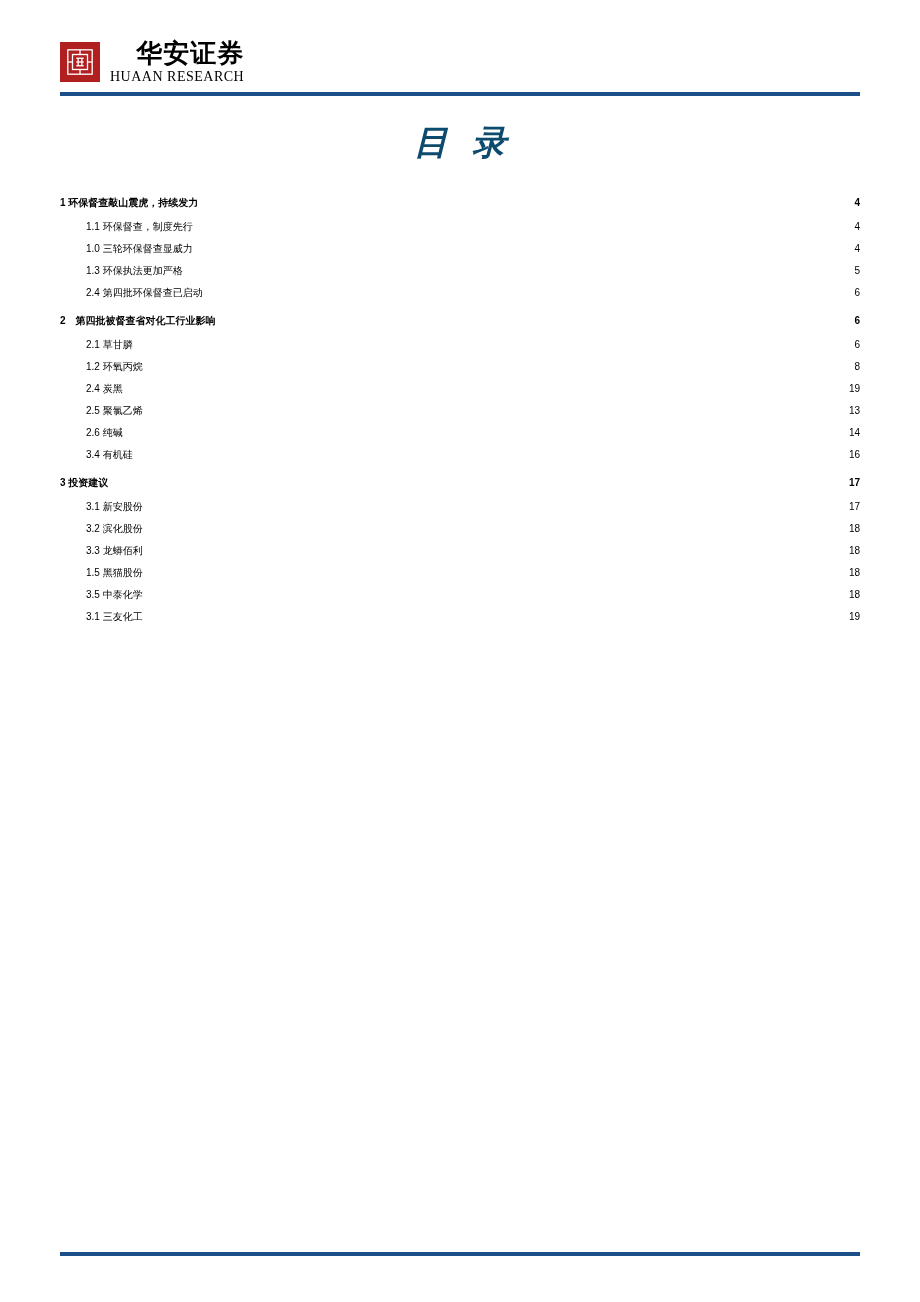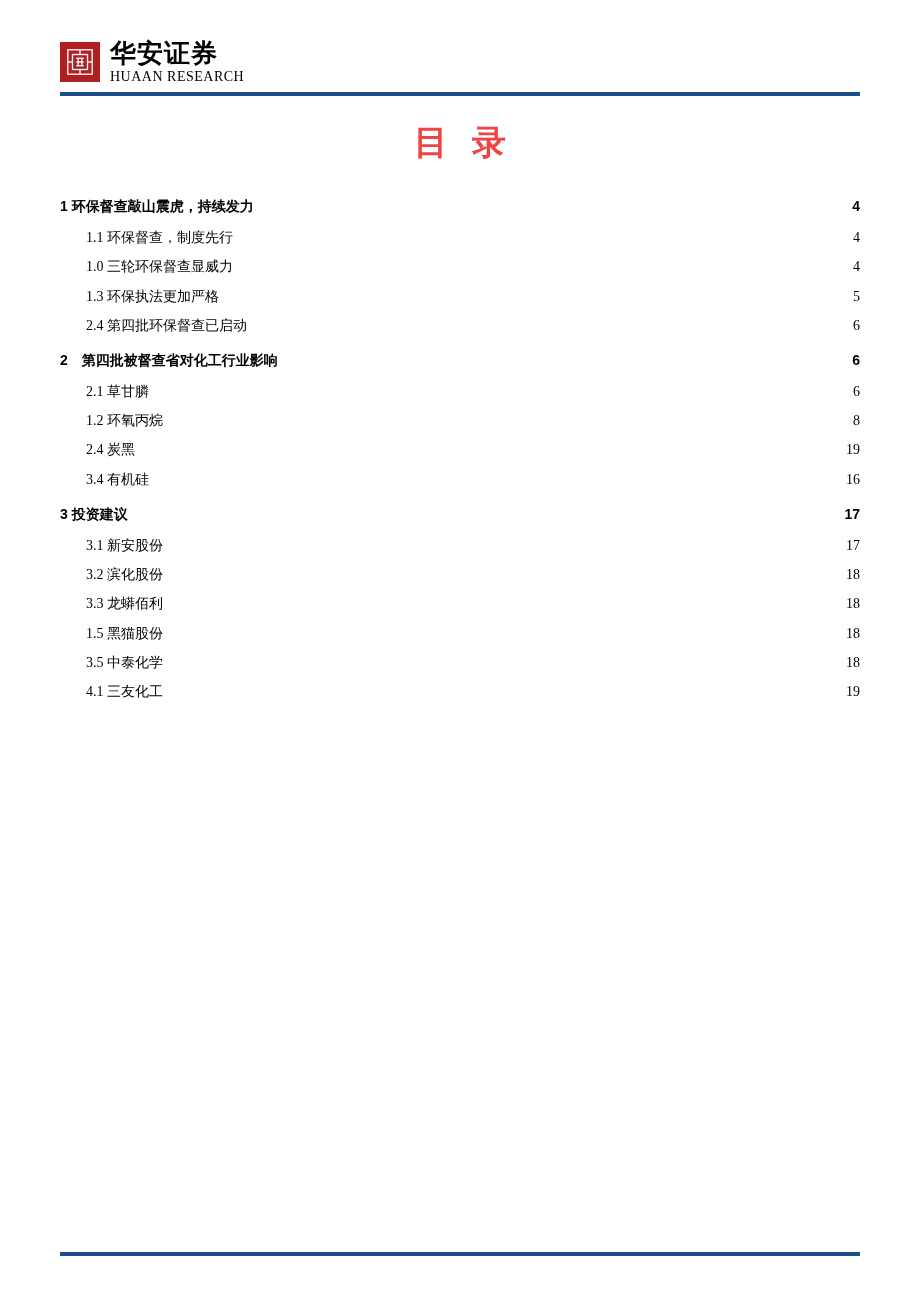--- a/index.html
+++ b/index.html
@@ -29,20 +29,21 @@
     align-items: center;
     justify-content: center;
     color: #fff;
     font-size: 10px;
   }
   .logo-mark svg { width: 30px; height: 30px; }
   .logo-text {
     display: flex;
     flex-direction: column;
     line-height: 1.1;
+    text-align: right;
   }
   .logo-cn {
     font-family: "KaiTi", "楷体", serif;
     font-size: 26px;
     font-weight: bold;
     color: #000;
     letter-spacing: 1px;
   }
   .logo-en {
     font-size: 14px;
@@ -52,45 +53,46 @@
   }
   .header-rule {
     height: 4px;
     background: #1a4f8a;
     margin-bottom: 24px;
   }
   .title {
     text-align: center;
     font-size: 34px;
     font-weight: 600;
-    color: #ef4444;
+    color: #0c4a6e;
     font-family: "SimHei", "黑体", sans-serif;
     letter-spacing: 24px;
     margin: 16px 0 28px 0;
     padding-left: 24px;
+    font-style: italic;
   }
   .toc {
-    font-size: 14px;
+    font-size: 10px;
   }
   .toc-row {
     display: flex;
     align-items: baseline;
     white-space: nowrap;
     margin: 4px 0;
     line-height: 1.8;
   }
   .toc-row.level-1 {
     font-family: "SimHei", "黑体", sans-serif;
     font-weight: bold;
     margin-top: 10px;
     margin-bottom: 6px;
   }
   .toc-row.level-2 {
     padding-left: 26px;
-    font-family: Liberation Serif, serif;
+    font-family: Liberation Sans, sans-serif;
   }
   .toc-label {
     flex: 0 0 auto;
   }
   .toc-dots {
     flex: 1 1 auto;
     overflow: hidden;
     position: relative;
     margin: 0 2px;
   }
@@ -191,20 +193,30 @@
         <span class="toc-label">1.2 环氧丙烷</span>
         <span class="toc-dots"></span>
         <span class="toc-page">8</span>
       </div>
       <div class="toc-row level-2">
         <span class="toc-label">2.4 炭黑</span>
         <span class="toc-dots"></span>
         <span class="toc-page">19</span>
       </div>
       <div class="toc-row level-2">
+        <span class="toc-label">2.5 聚氯乙烯</span>
+        <span class="toc-dots"></span>
+        <span class="toc-page">13</span>
+      </div>
+      <div class="toc-row level-2">
+        <span class="toc-label">2.6 纯碱</span>
+        <span class="toc-dots"></span>
+        <span class="toc-page">14</span>
+      </div>
+      <div class="toc-row level-2">
         <span class="toc-label">3.4 有机硅</span>
         <span class="toc-dots"></span>
         <span class="toc-page">16</span>
       </div>
       <div class="toc-row level-1">
         <span class="toc-label">3 投资建议</span>
         <span class="toc-dots"></span>
         <span class="toc-page">17</span>
       </div>
       <div class="toc-row level-2">
@@ -226,21 +238,21 @@
         <span class="toc-label">1.5 黑猫股份</span>
         <span class="toc-dots"></span>
         <span class="toc-page">18</span>
       </div>
       <div class="toc-row level-2">
         <span class="toc-label">3.5 中泰化学</span>
         <span class="toc-dots"></span>
         <span class="toc-page">18</span>
       </div>
       <div class="toc-row level-2">
-        <span class="toc-label">4.1 三友化工</span>
+        <span class="toc-label">3.1 三友化工</span>
         <span class="toc-dots"></span>
         <span class="toc-page">19</span>
       </div>
     </div>
 
   <div class="footer-rule"></div>
 
 </div>
 
 </body></html>

